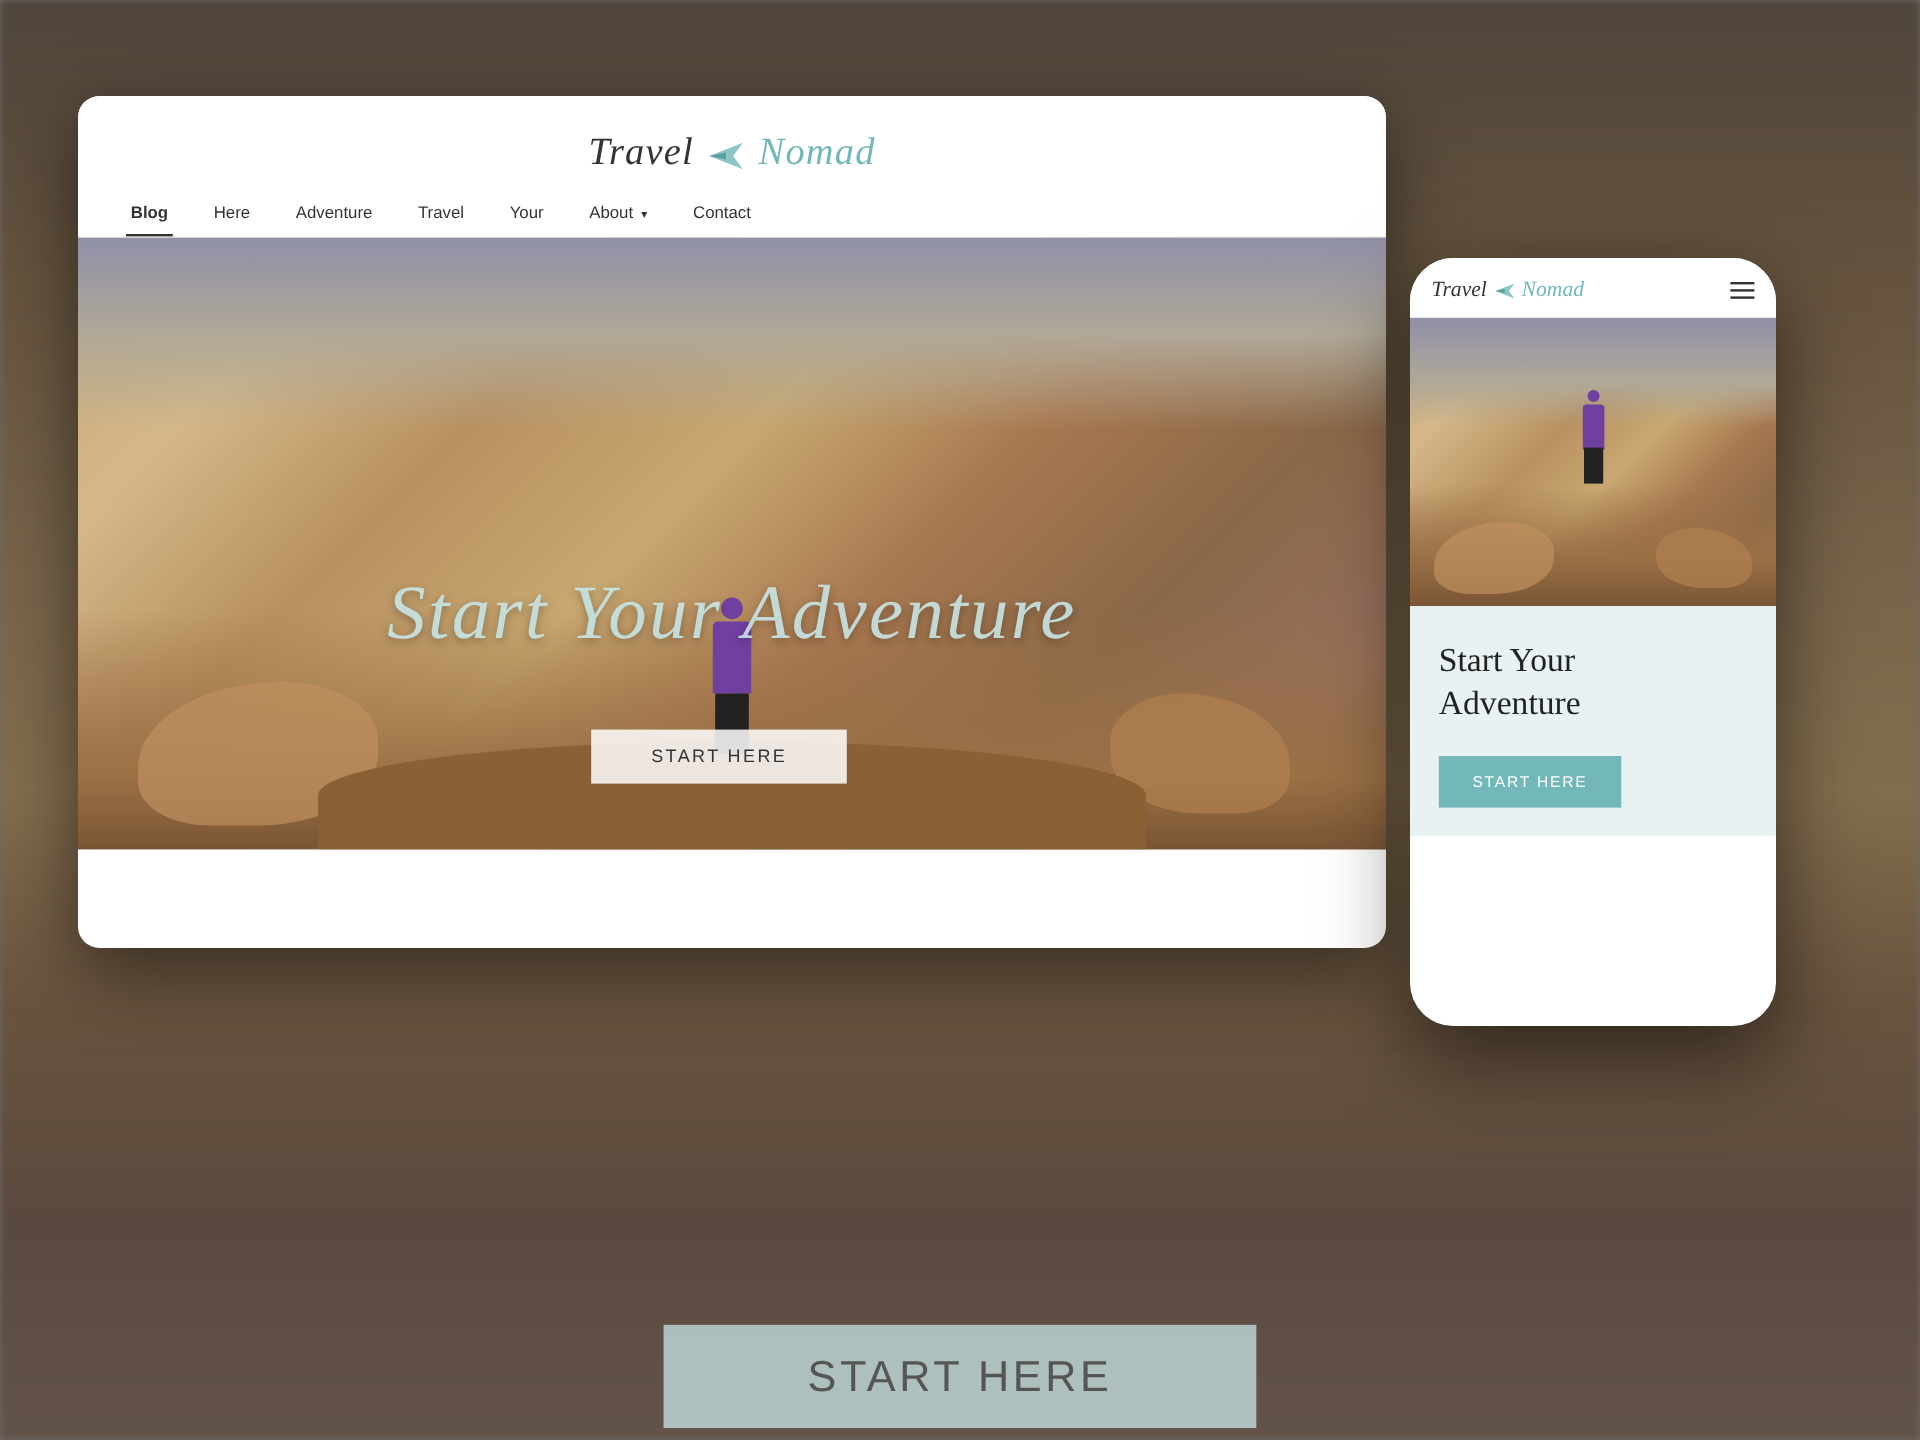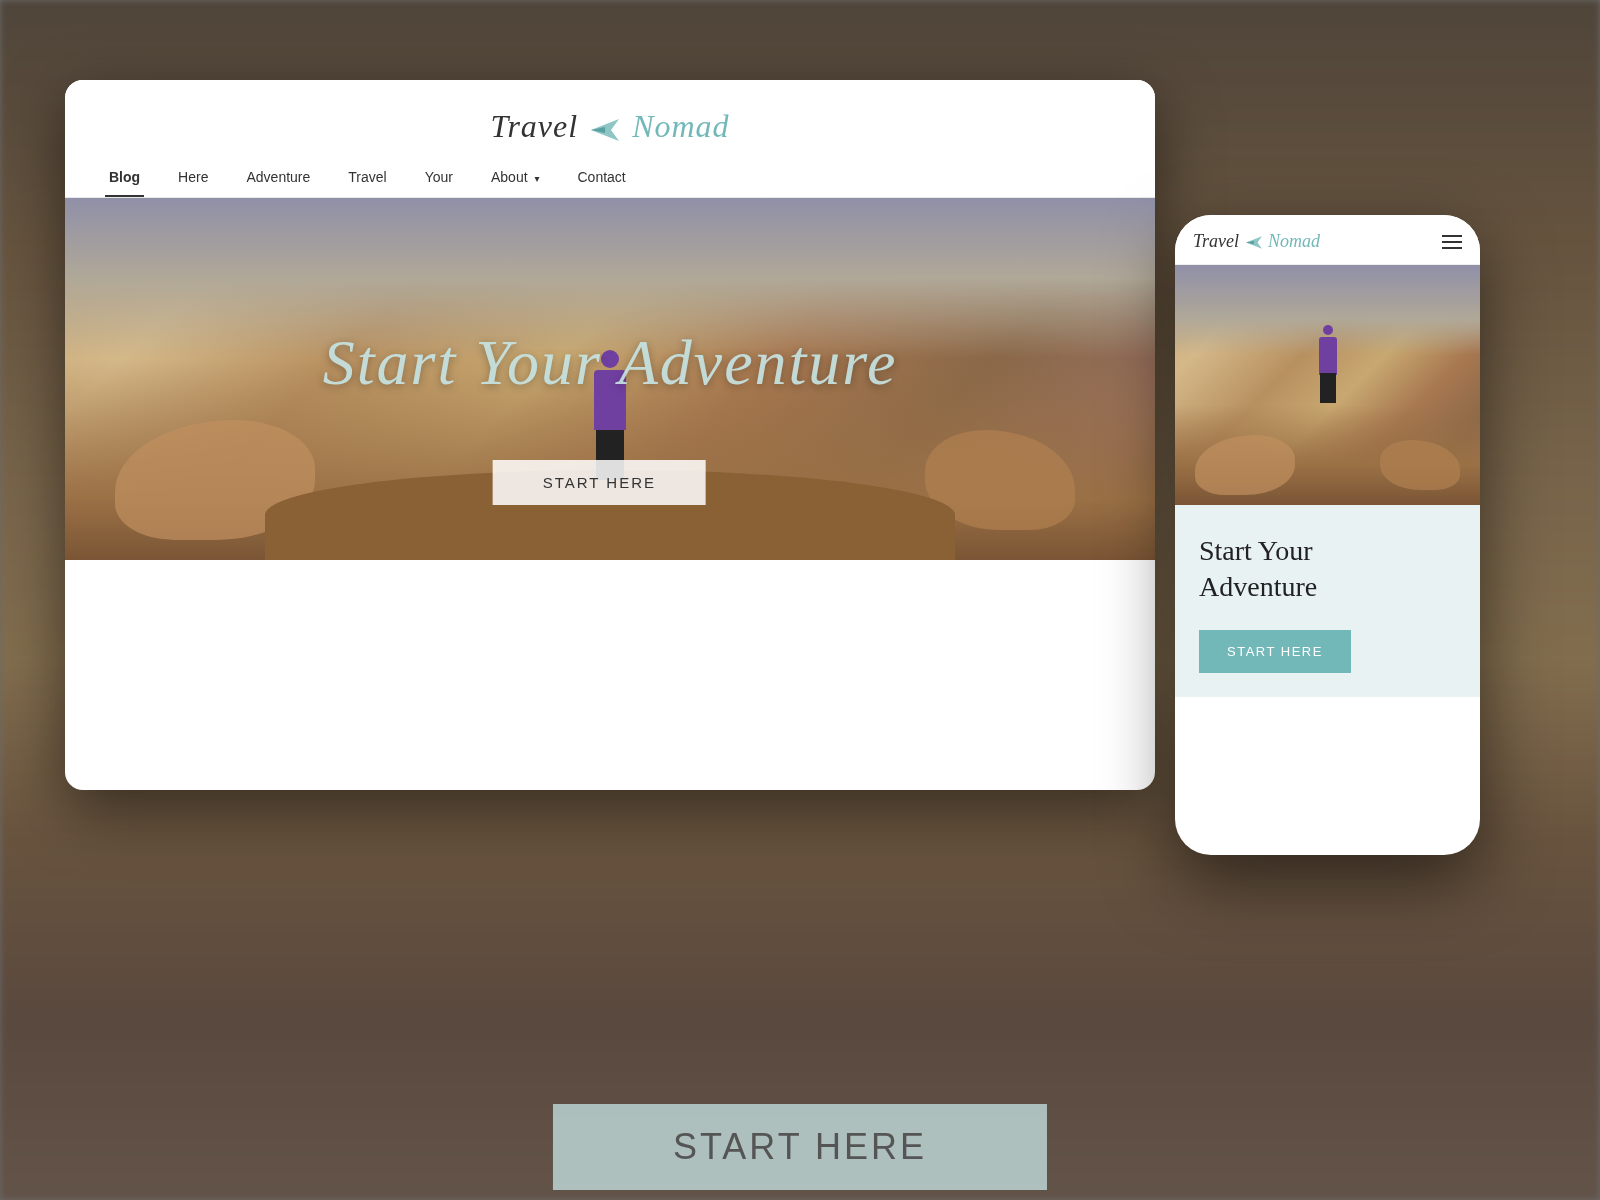--- a/index.html
+++ b/index.html
@@ -108,21 +108,21 @@
       background: #333;
     }
 
     .nav-item.has-arrow::after {
       content: none;
     }
 
     
     .desktop-hero {
       position: relative;
-      height: 362px;
+      height: 510px;
       overflow: hidden;
     }
 
     .hero-bg {
       position: absolute;
       inset: 0;
       background: linear-gradient(
         135deg,
         #c8a878 0%,
         #d4b888 15%,

